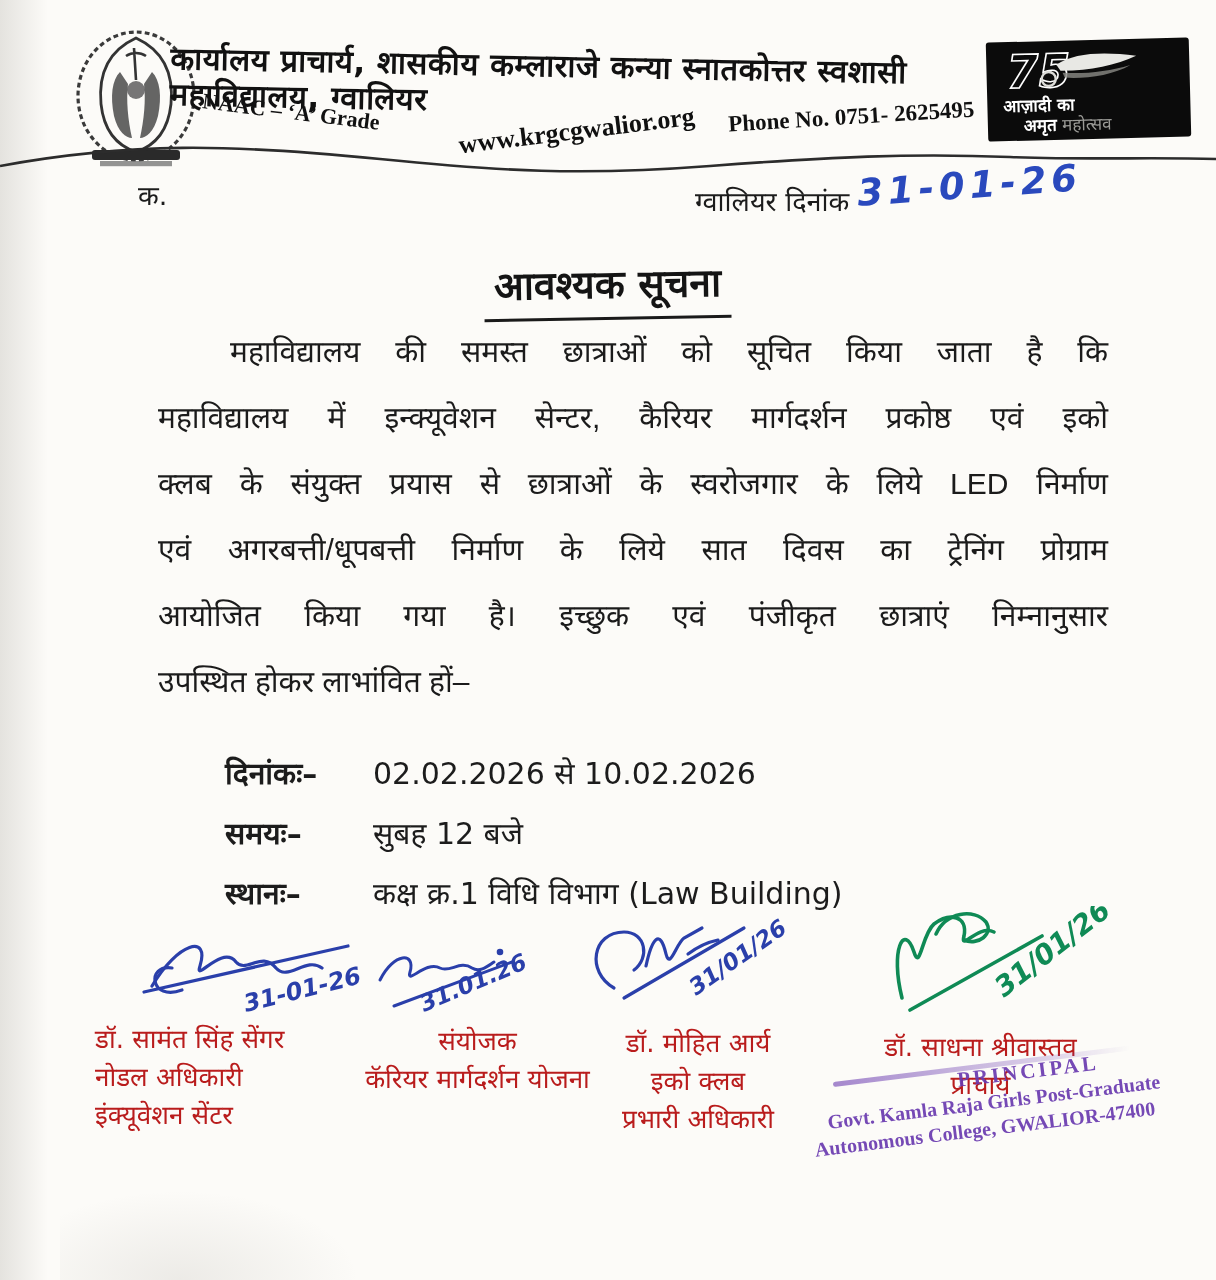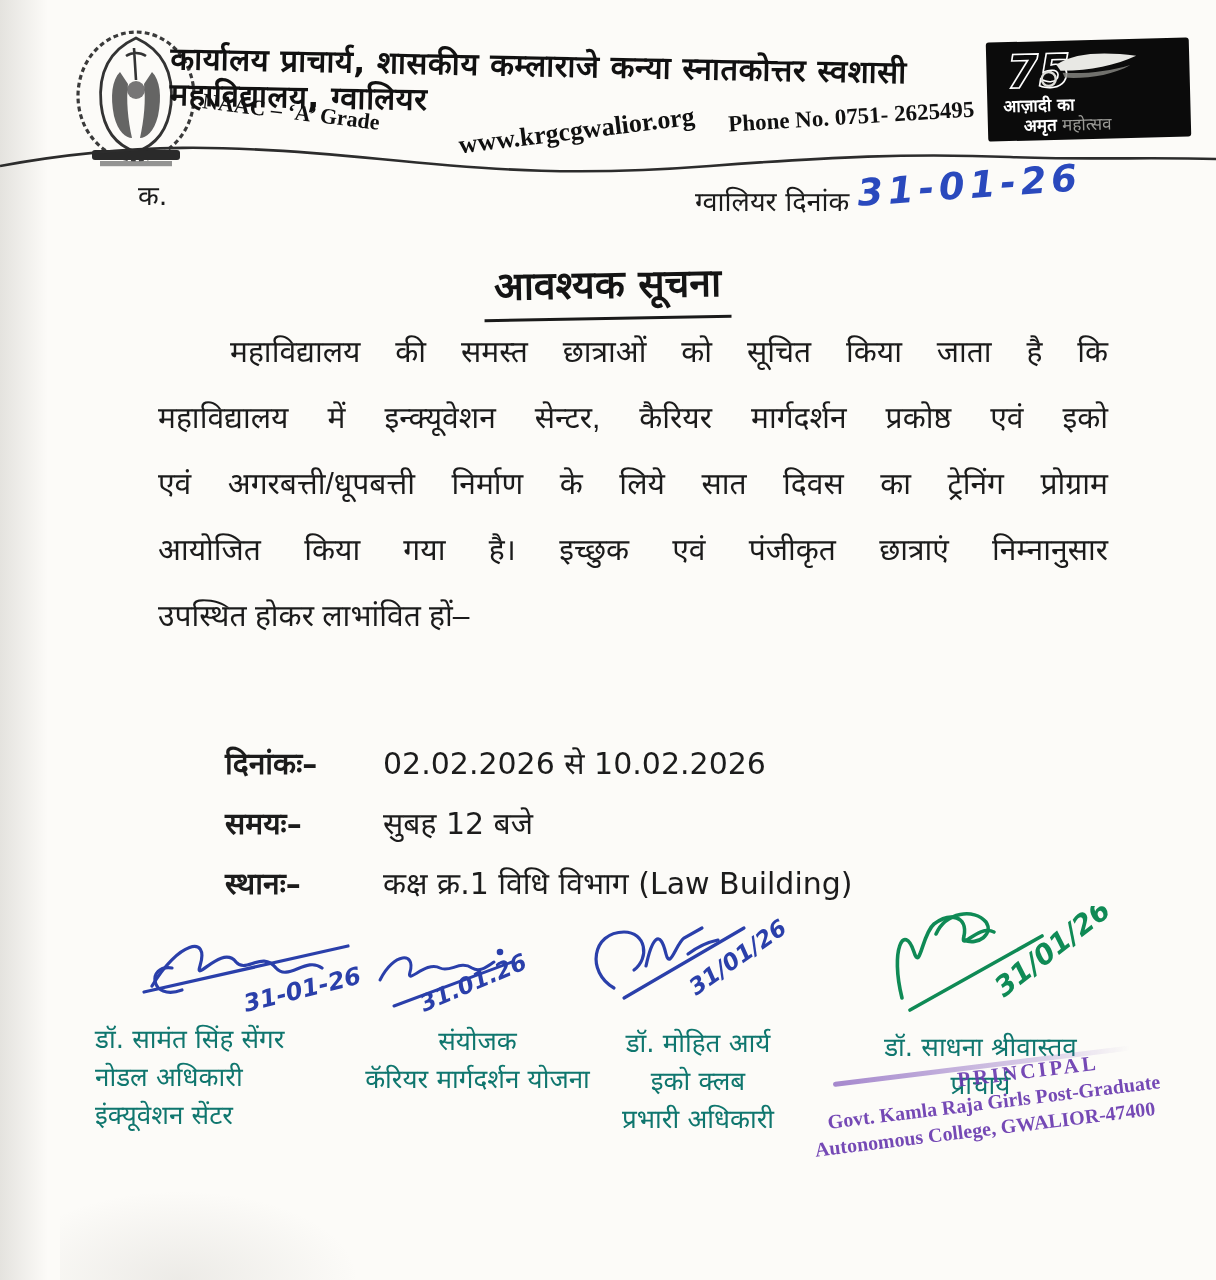--- a/index.html
+++ b/index.html
@@ -56,24 +56,24 @@
     border-bottom:3px solid #1a1a1a;padding:0 10px 8px;transform:rotate(-1deg);
   }
   
   .body-block{left:158px;top:330px;width:950px;font-size:30px;
     font-family:Liberation Sans, sans-serif;color:#1b1b1b;}
   .body-block .ln{height:66px;text-align:justify;text-align-last:justify;white-space:nowrap;}
   .body-block .ln.first{text-indent:72px;}
   .body-block .ln.last{text-align:center;text-align-last:left;}
   
   .details{left:225px;top:742px;font-size:30px;font-family:"DejaVu Sans",sans-serif;}
-  .details .row{display:flex;gap:40px;height:60px;align-items:flex-start;}
+  .details .row{display:flex;gap:30px;height:60px;align-items:center;}
   .details .lbl{font-weight:bold;min-width:118px;}
   
-  .sig-text{font-family:"DejaVu Sans",sans-serif;font-size:26px;line-height:38px;color:#0f766e;}
+  .sig-text{font-family:"DejaVu Sans",sans-serif;font-size:26px;line-height:38px;color:#b91c1c;}
   .s1{left:95px;top:1020px;width:265px;text-align:left;}
   .s2{left:340px;top:1022px;width:275px;text-align:center;}
   .s3{left:588px;top:1024px;width:220px;text-align:center;}
   .s4{left:828px;top:1028px;width:305px;text-align:center;}
   .sigsvg{pointer-events:none;}
   .sig-date{font-family:"DejaVu Sans",sans-serif;font-style:italic;font-weight:bold;}
   
   .stamp{
     left:826px;top:1058px;width:410px;transform:rotate(-7deg);
     color:#6a3ab0;opacity:.92;font-family:"Liberation Serif",serif;
@@ -131,20 +131,21 @@
   <div class="abs placedate">ग्वालियर दिनांक</div>
   <div class="abs hand-date">31-01-26</div>
 
   <div class="abs title-wrap">
     <span>आवश्यक सूचना</span>
   </div>
 
   <div class="abs body-block">
     <div class="ln first">महाविद्यालय की समस्त छात्राओं को सूचित किया जाता है कि</div>
     <div class="ln">महाविद्यालय में इन्क्यूवेशन सेन्टर, कैरियर मार्गदर्शन प्रकोष्ठ एवं इको</div>
+    <div class="ln">क्लब के संयुक्त प्रयास से छात्राओं के स्वरोजगार के लिये LED निर्माण</div>
     <div class="ln">एवं अगरबत्ती/धूपबत्ती निर्माण के लिये सात दिवस का ट्रेनिंग प्रोग्राम</div>
     <div class="ln">आयोजित किया गया है। इच्छुक एवं पंजीकृत छात्राएं निम्नानुसार</div>
     <div class="ln last">उपस्थित होकर लाभांवित हों–</div>
   </div>
 
   <div class="abs details">
     <div class="row">
       <span class="lbl">दिनांकः–</span>
       <span class="val">02.02.2026 से 10.02.2026</span>
     </div>

